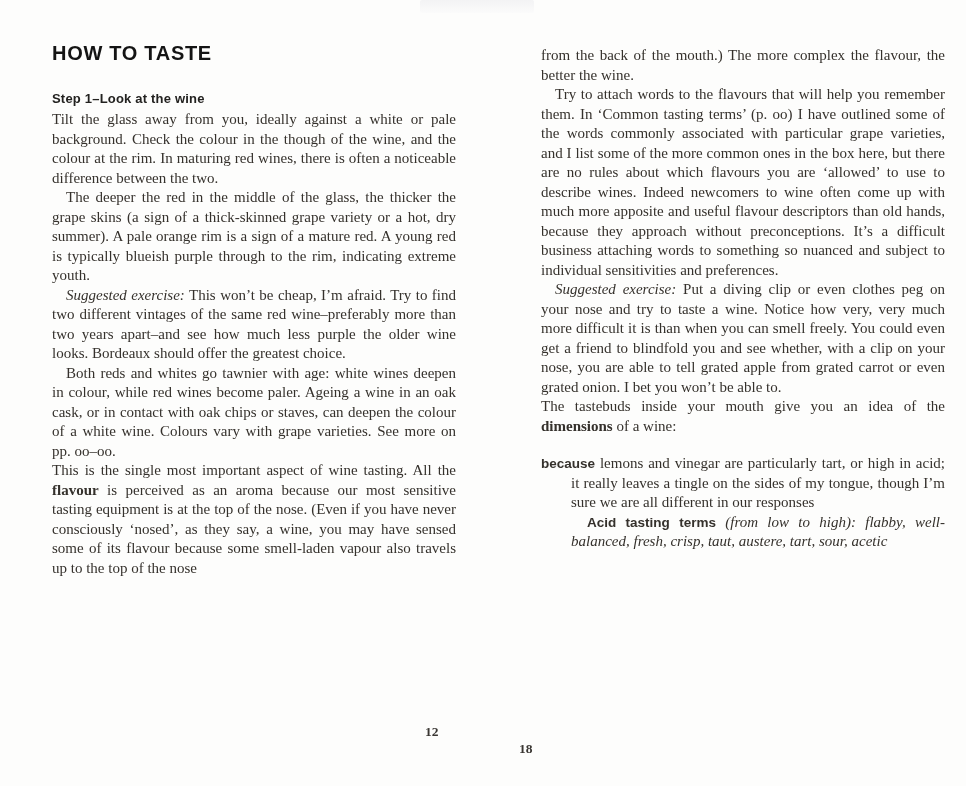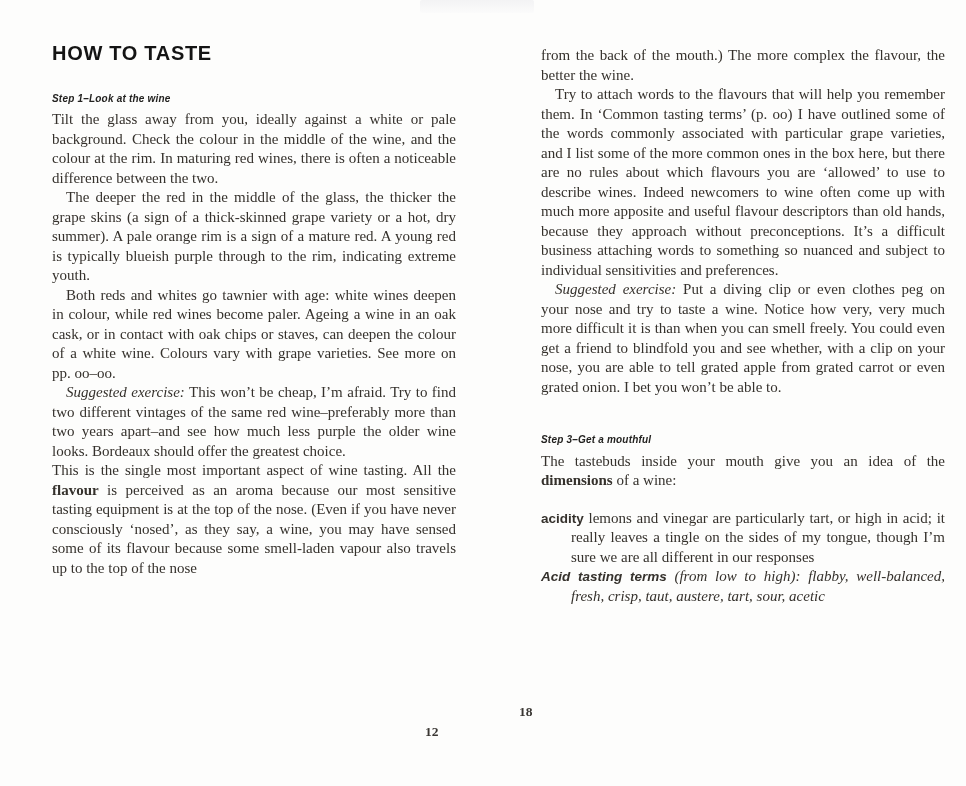--- a/index.html
+++ b/index.html
@@ -40,22 +40,21 @@
     font-size: 20px;
     letter-spacing: 0.7px;
     color: #141414;
     margin: 0 0 25px 0;
     text-align: left;
   }
 
   .step-heading {
     font-family: "Liberation Sans", sans-serif;
     font-weight: bold;
-    font-style: italic;
-    font-size: 10px;
+    font-size: 13px;
     letter-spacing: 0.2px;
     color: #232220;
     margin: 21px 0 2px 0;
     text-align: left;
   }
   .step-heading.gap-lg { margin-top: 33px; }
 
   p.para { margin: 0; }
   p.para.indent { text-indent: 14px; }
   p.para.def { padding-left: 30px; text-indent: -30px; }
@@ -65,58 +64,57 @@
   .seg-italic { font-style: italic; }
   .seg-bold   { font-weight: bold; }
   .seg-keyword {
     font-family: "Liberation Sans", sans-serif;
     font-weight: bold;
     font-size: 13.5px;
   }
   .seg-termhead {
     font-family: "Liberation Sans", sans-serif;
     font-weight: bold;
-    font-style: italic;
     font-size: 13.5px;
+    margin-left: 46px;
   }
 
   .page-num {
     position: absolute;
     font-family: "Liberation Serif", serif;
     font-weight: bold;
     font-size: 13.5px;
     color: #3a3733;
   }
   .page-num-left  { left: 425px; top: 724px; }
-  .page-num-right { left: 519px; top: 704px; text-align: center; }
+  .page-num-right { left: 519px; top: 741px; text-align: center; }
 </style>
 </head>
 <body>
 
 <div class="spread">
 
   <div class="scan-artifact"></div>
 
   <div class="col col-left">
     <h1 class="page-title">HOW TO TASTE</h1>
       <h3 class="step-heading">Step 1–Look at the wine</h3>
-      <p class="para"><span class="seg-normal">Tilt the glass away from you, ideally against a white or pale background. Check the colour in the middle of the wine, and the colour at the rim. In maturing red wines, there is often a noticeable difference between the two.</span></p>
+      <p class="para"><span class="seg-normal">Tilt the glass away from you, ideally against a white or pale background. Check the colour in the though of the wine, and the colour at the rim. In maturing red wines, there is often a noticeable difference between the two.</span></p>
       <p class="para indent"><span class="seg-normal">The deeper the red in the middle of the glass, the thicker the grape skins (a sign of a thick-skinned grape variety or a hot, dry summer). A pale orange rim is a sign of a mature red. A young red is typically blueish purple through to the rim, indicating extreme youth.</span></p>
+      <p class="para indent"><span class="seg-italic">Suggested exercise:</span><span class="seg-normal"> This won’t be cheap, I’m afraid. Try to find two different vintages of the same red wine–preferably more than two years apart–and see how much less purple the older wine looks. Bordeaux should offer the greatest choice.</span></p>
       <p class="para indent"><span class="seg-normal">Both reds and whites go tawnier with age: white wines deepen in colour, while red wines become paler. Ageing a wine in an oak cask, or in contact with oak chips or staves, can deepen the colour of a white wine. Colours vary with grape varieties. See more on pp. oo–oo.</span></p>
-      <p class="para indent"><span class="seg-italic">Suggested exercise:</span><span class="seg-normal"> This won’t be cheap, I’m afraid. Try to find two different vintages of the same red wine–preferably more than two years apart–and see how much less purple the older wine looks. Bordeaux should offer the greatest choice.</span></p>
       <p class="para"><span class="seg-normal">This is the single most important aspect of wine tasting. All the </span><span class="seg-bold">flavour</span><span class="seg-normal"> is perceived as an aroma because our most sensitive tasting equipment is at the top of the nose. (Even if you have never consciously ‘nosed’, as they say, a wine, you may have sensed some of its flavour because some smell-laden vapour also travels up to the top of the nose</span></p>
     </div>
 
   <div class="col col-right">
       <p class="para"><span class="seg-normal">from the back of the mouth.) The more complex the flavour, the better the wine.</span></p>
       <p class="para indent"><span class="seg-normal">Try to attach words to the flavours that will help you remember them. In ‘Common tasting terms’ (p. oo) I have outlined some of the words commonly associated with particular grape varieties, and I list some of the more common ones in the box here, but there are no rules about which flavours you are ‘allowed’ to use to describe wines. Indeed newcomers to wine often come up with much more apposite and useful flavour descriptors than old hands, because they approach without preconceptions. It’s a difficult business attaching words to something so nuanced and subject to individual sensitivities and preferences.</span></p>
       <p class="para indent"><span class="seg-italic">Suggested exercise:</span><span class="seg-normal"> Put a diving clip or even clothes peg on your nose and try to taste a wine. Notice how very, very much more difficult it is than when you can smell freely. You could even get a friend to blindfold you and see whether, with a clip on your nose, you are able to tell grated apple from grated carrot or even grated onion. I bet you won’t be able to.</span></p>
-      <h3 class="step-heading gap-lg">Step 3–Get a mouthful</h3>
       <p class="para"><span class="seg-normal">The tastebuds inside your mouth give you an idea of the </span><span class="seg-bold">dimensions</span><span class="seg-normal"> of a wine:</span></p>
-      <p class="para def def-first"><span class="seg-keyword">acidity</span><span class="seg-normal"> lemons and vinegar are particularly tart, or high in acid; it really leaves a tingle on the sides of my tongue, though I’m sure we are all different in our responses</span></p>
+      <p class="para def def-first"><span class="seg-keyword">because</span><span class="seg-normal"> lemons and vinegar are particularly tart, or high in acid; it really leaves a tingle on the sides of my tongue, though I’m sure we are all different in our responses</span></p>
       <p class="para def"><span class="seg-termhead">Acid tasting terms</span><span class="seg-italic"> (from low to high): flabby, well-balanced, fresh, crisp, taut, austere, tart, sour, acetic</span></p>
     </div>
 
   <span class="page-num page-num-left">12</span>
 
   <span class="page-num page-num-right">18</span>
 
 </div>
 
 </body></html>

